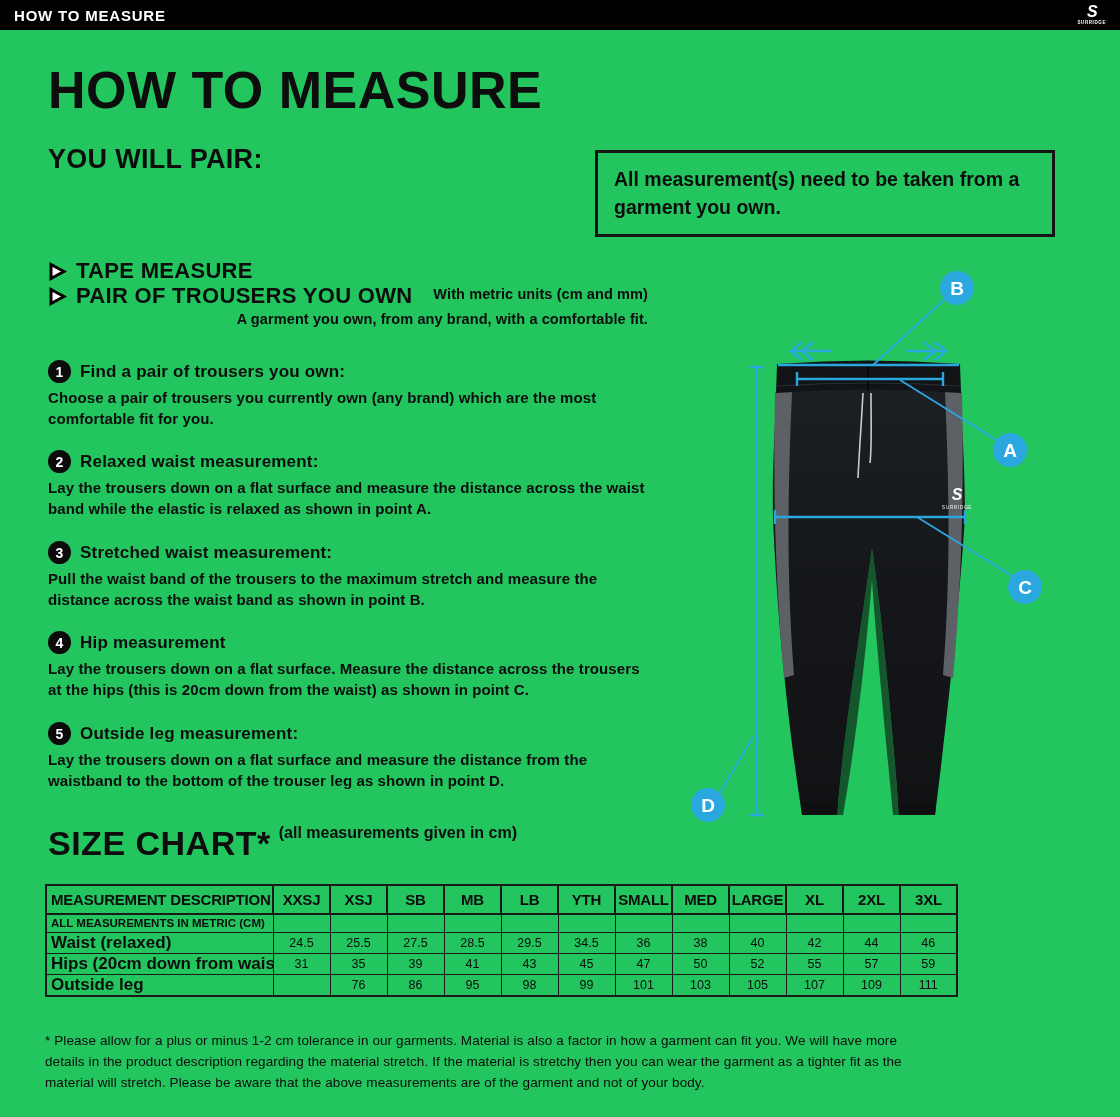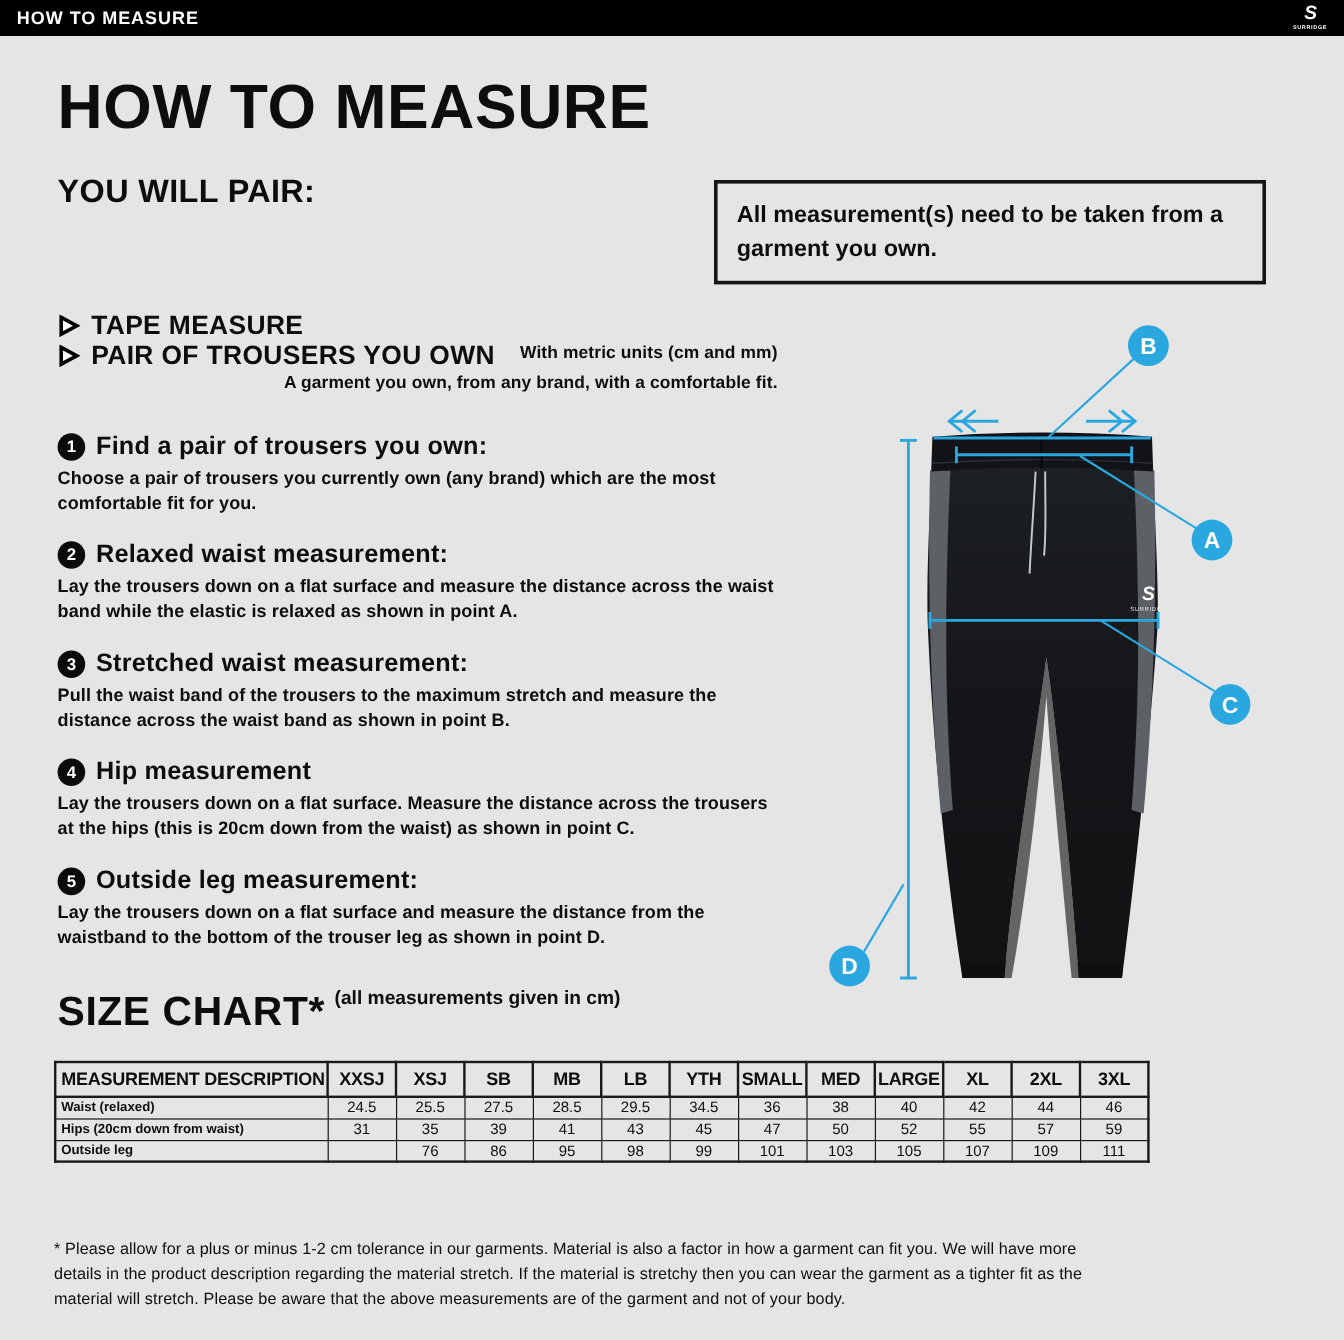--- a/index.html
+++ b/index.html
@@ -1,18 +1,18 @@
 <!DOCTYPE html>
 <html><head>
 <meta charset="utf-8">
 <style>
   * { margin:0; padding:0; box-sizing:border-box; }
   html,body { background:#fff; }
   body { font-family:"Liberation Sans", sans-serif; color:#0d0d0d; }
-  .canvas { position:relative; width:1120px; height:1117px; background:#e5e5e5; overflow:hidden; }
+  .canvas { position:relative; width:1120px; height:1117px; background:#22c55e; overflow:hidden; }
 
   
   .topbar { position:absolute; left:0; top:0; width:1120px; height:30px; background:#000;
             display:flex; align-items:center; justify-content:space-between; padding:0 10px 0 14px; }
   .topbar-title { color:#fff; font-size:15px; font-weight:bold; letter-spacing:0.8px; }
   .topbar-logo { display:flex; flex-direction:column; align-items:center; line-height:1; padding-right:4px; }
   .topbar-logo .s { color:#fff; font-size:16px; font-weight:bold; font-style:italic; letter-spacing:-1px; }
   .topbar-logo .nm { color:#fff; font-size:4.5px; font-weight:bold; letter-spacing:0.6px; margin-top:1px; }
 
   .h1 { position:absolute; left:48px; top:60px; font-size:52px; font-weight:bold; letter-spacing:0.5px; }
@@ -27,39 +27,39 @@
   .need-title-row { display:flex; align-items:center; gap:9px; }
   .tri { width:19px; height:19px; flex:0 0 auto; }
   .need-title { font-size:22px; font-weight:bold; letter-spacing:0.3px; }
   .need-desc { font-size:14.5px; font-weight:bold; margin-top:2px; letter-spacing:0.1px;text-align:right; }
 
   .step { position:absolute; left:48px; width:608px; }
   .step .trow { display:flex; align-items:center; gap:9px; }
   .badge { width:23px; height:23px; border-radius:50%; background:#0b0b0b; color:#fff;
            display:flex; align-items:center; justify-content:center;
            font-size:14px; font-weight:bold; flex:0 0 auto; }
-  .step-title { font-size:21px; font-weight:bold; letter-spacing:0.2px; }
+  .step-title { font-size:17px; font-weight:bold; letter-spacing:0.2px; }
   .step-desc { font-size:15px; font-weight:bold; line-height:1.38; margin-top:5px; letter-spacing:0.1px; }
   .s1 { top:360px; } .s2 { top:450px; } .s3 { top:541px; } .s4 { top:631px; } .s5 { top:722px; }
 
   .diagram { position:absolute; left:685px; top:250px; width:430px; height:580px; }
 
   .size-chart-head { position:absolute; left:48px; top:824px; display:flex; align-items:flex-start; gap:8px; }
   .size-chart-title { font-size:34px; font-weight:bold; letter-spacing:0.5px; }
   .size-chart-sub { font-size:16px; font-weight:bold; padding-bottom:5px; }
 
   table.size-chart { position:absolute; left:45px; top:884px; width:913px; border-collapse:collapse;
                      table-layout:fixed; }
   .size-chart th, .size-chart td { border:1px solid #1a1a1a; text-align:center; vertical-align:middle;
                                    overflow:hidden; white-space:nowrap; }
   .size-chart th { border-width:2px; font-size:15px; font-weight:bold; height:29px; letter-spacing:-0.2px; }
   .size-chart td { font-size:12.5px; height:18px; }
   .size-chart .desc-col { text-align:left; padding-left:4px;margin-top:48px; }
   .size-chart td.metric { font-size:11.5px; font-weight:bold; height:16px; }
-  .size-chart td.label { font-size:11px; font-weight:bold; }
+  .size-chart td.label { font-size:17px; font-weight:bold; }
   .size-chart tr { border:1px solid #1a1a1a; }
   table.size-chart { border:2px solid #1a1a1a; }
 
   .footnote { position:absolute; left:45px; top:1031px; width:880px; font-size:13.5px;
               line-height:1.55; letter-spacing:0.1px; }
 </style>
 </head>
 <body>
 
 <div class="canvas">
@@ -235,20 +235,35 @@
           <th>SMALL</th>
           <th>MED</th>
           <th>LARGE</th>
           <th>XL</th>
           <th>2XL</th>
           <th>3XL</th>
         </tr>
     </thead>
     <tbody>
         <tr>
+          <td class="desc-col metric">ALL MEASUREMENTS IN METRIC (CM)</td>
+          <td></td>
+          <td></td>
+          <td></td>
+          <td></td>
+          <td></td>
+          <td></td>
+          <td></td>
+          <td></td>
+          <td></td>
+          <td></td>
+          <td></td>
+          <td></td>
+        </tr>
+        <tr>
           <td class="desc-col label">Waist (relaxed)</td>
           <td>24.5</td>
           <td>25.5</td>
           <td>27.5</td>
           <td>28.5</td>
           <td>29.5</td>
           <td>34.5</td>
           <td>36</td>
           <td>38</td>
           <td>40</td>

